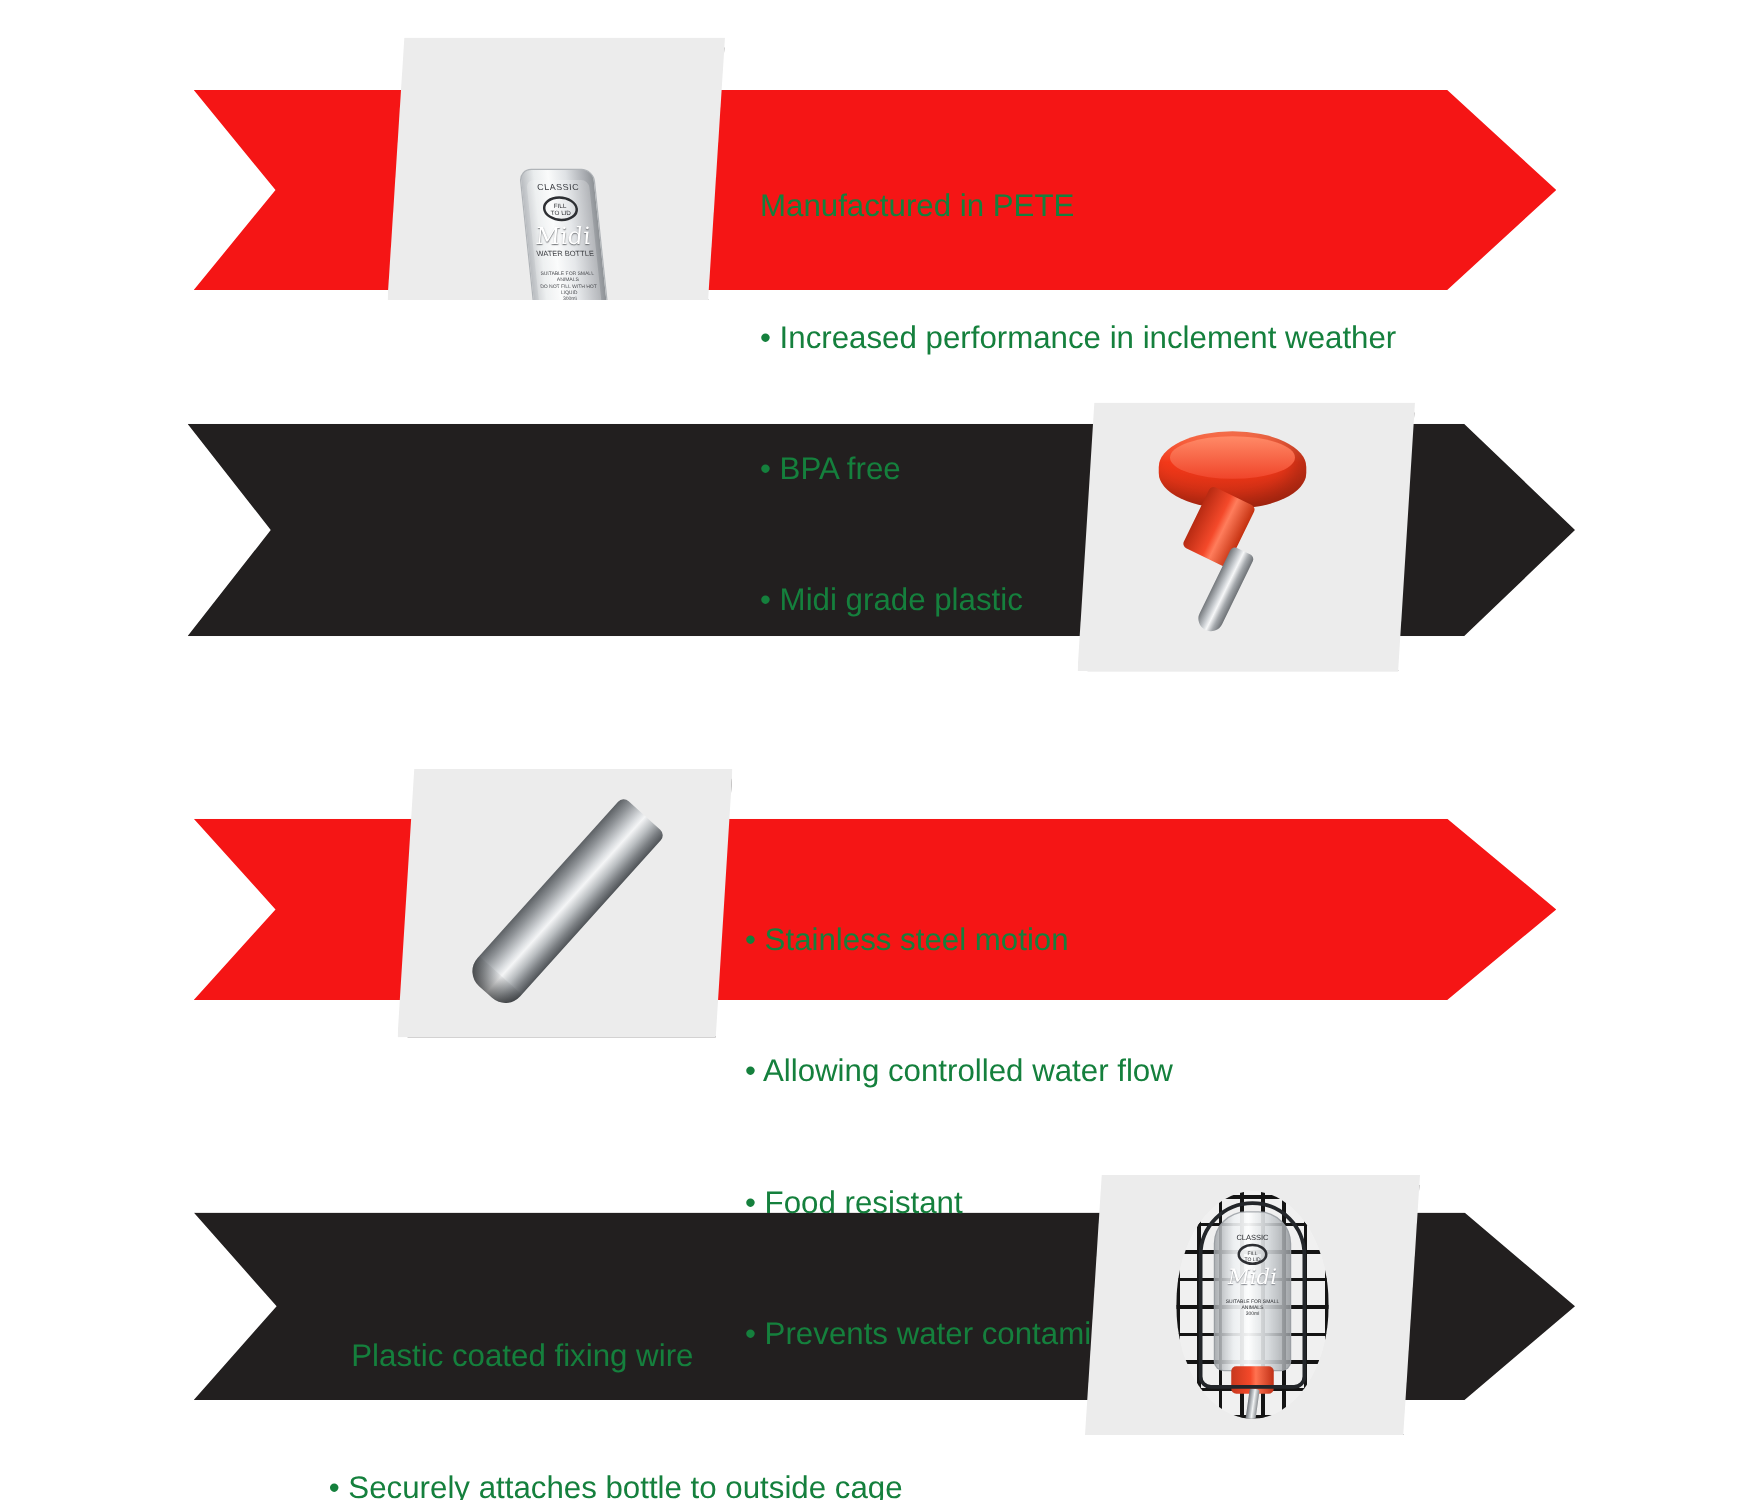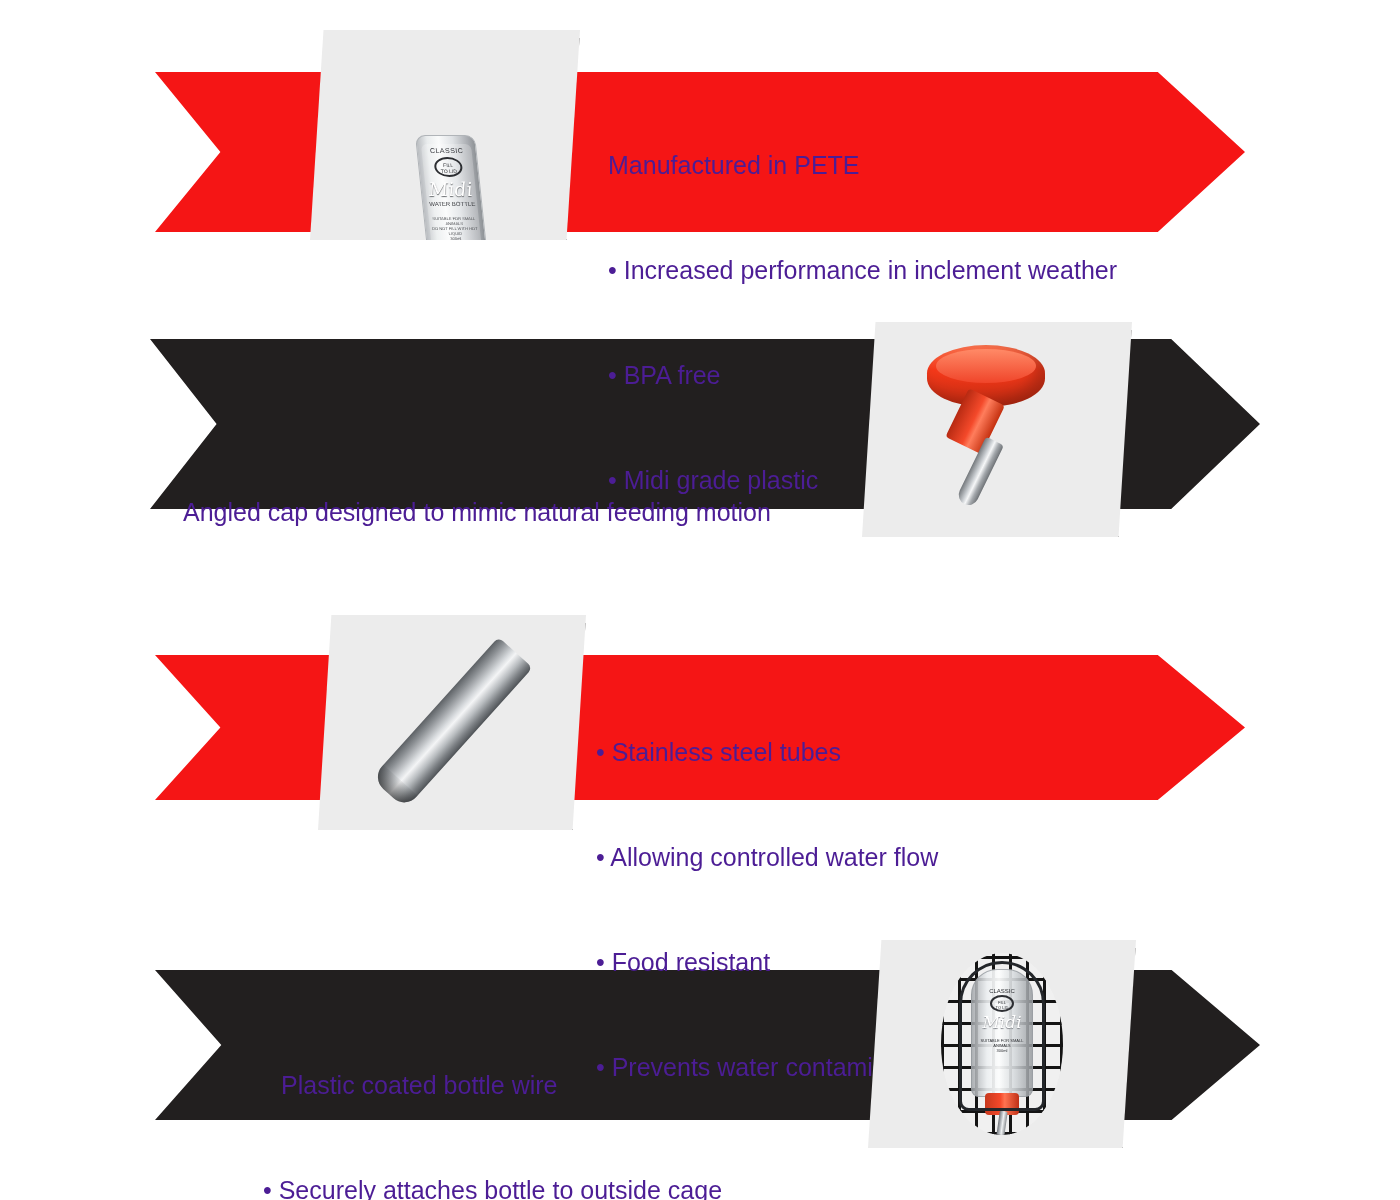--- a/index.html
+++ b/index.html
@@ -42,21 +42,21 @@
   .banner-red .banner-shape { background: #f51515; }
   .banner-black .banner-shape { background: #221f1f; }
 
   .banner-shape.right-point {
     
     clip-path: polygon(0% 0%, 92% 0%, 100% 50%, 92% 100%, 0% 100%, 6% 50%);
   }
 
   .banner-text {
     position: absolute;
-    color: #4c1d95;
+    color: #15803d;
     font-size: 25px;
     line-height: 35px;
     z-index: 5;
     white-space: pre;
   }
   .banner-text .bullet-line {
     white-space: pre;
   }
 
   
@@ -359,39 +359,36 @@
         <div class="cap-assembly" style="width:140px; height:170px;">
           <div class="cap-top">
             <div class="cap-top-face"></div>
           </div>
           <div class="cap-stem"></div>
           <div class="cap-tube"></div>
         </div>
       </div>
     </div>
 
-    <div class="banner-text" style="left:183px; top:103px;">
-      <div>Angled cap designed to mimic natural feeding motion</div>
-    </div>
   </div>
 
   <div class="row" style="top:615px; height:220px;">
 
     <div class="banner banner-red" style="left:155px; top:40px; width:1090px; height:145px;">
       <div class="banner-shape right-point"></div>
     </div>
 
     <div class="photo-card" style="left:318px; top:0px; width:268px; height:215px; clip-path: polygon(5% 0%, 100% 0%, 95% 100%, 0% 100%);">
       <div class="photo-inner">
         <div class="steel-tube"></div>
       </div>
     </div>
 
     <div class="banner-text" style="left:596px; top:50px;">
-      <div class="bullet-line">• Stainless steel tubes</div>
+      <div class="bullet-line">• Stainless steel motion</div>
       <div class="bullet-line">• Allowing controlled water flow</div>
       <div class="bullet-line">• Food resistant</div>
       <div class="bullet-line">• Prevents water contamination</div>
     </div>
   </div>
 
   <div class="row" style="top:940px; height:215px;">
 
     <div class="banner banner-black" style="left:155px; top:30px; width:1105px; height:150px;">
       <div class="banner-shape right-point"></div>
@@ -412,19 +409,19 @@
             </div>
             <div class="mini-cap"></div>
             <div class="mini-tube"></div>
             <div class="wire"></div>
           </div>
         </div>
       </div>
     </div>
 
     <div class="banner-text" style="left:263px; top:58px;">
-      <div style="padding-left:18px;">Plastic coated bottle wire</div>
+      <div style="padding-left:18px;">Plastic coated fixing wire</div>
       <div class="bullet-line">• Securely attaches bottle to outside cage</div>
       
     </div>
   </div>
 
 </div>
 
 </body></html>

